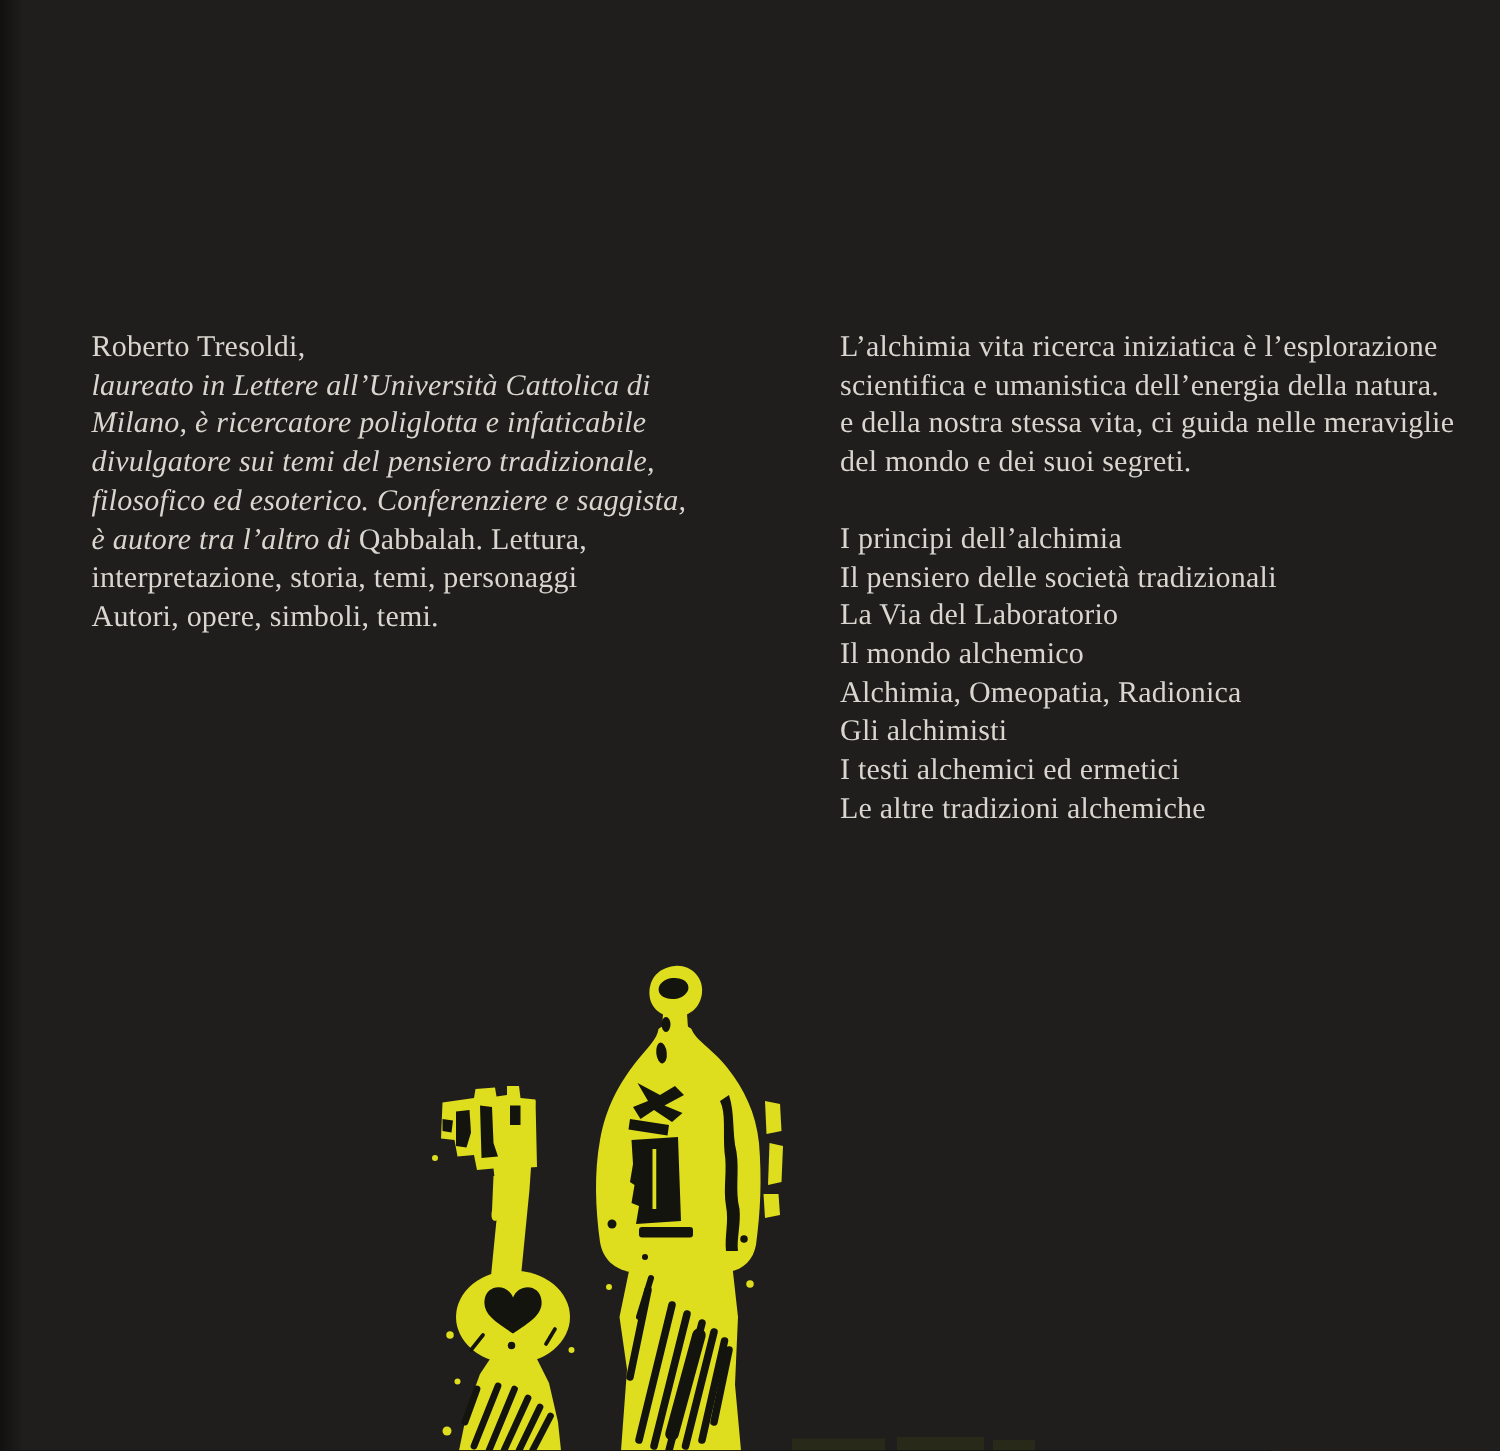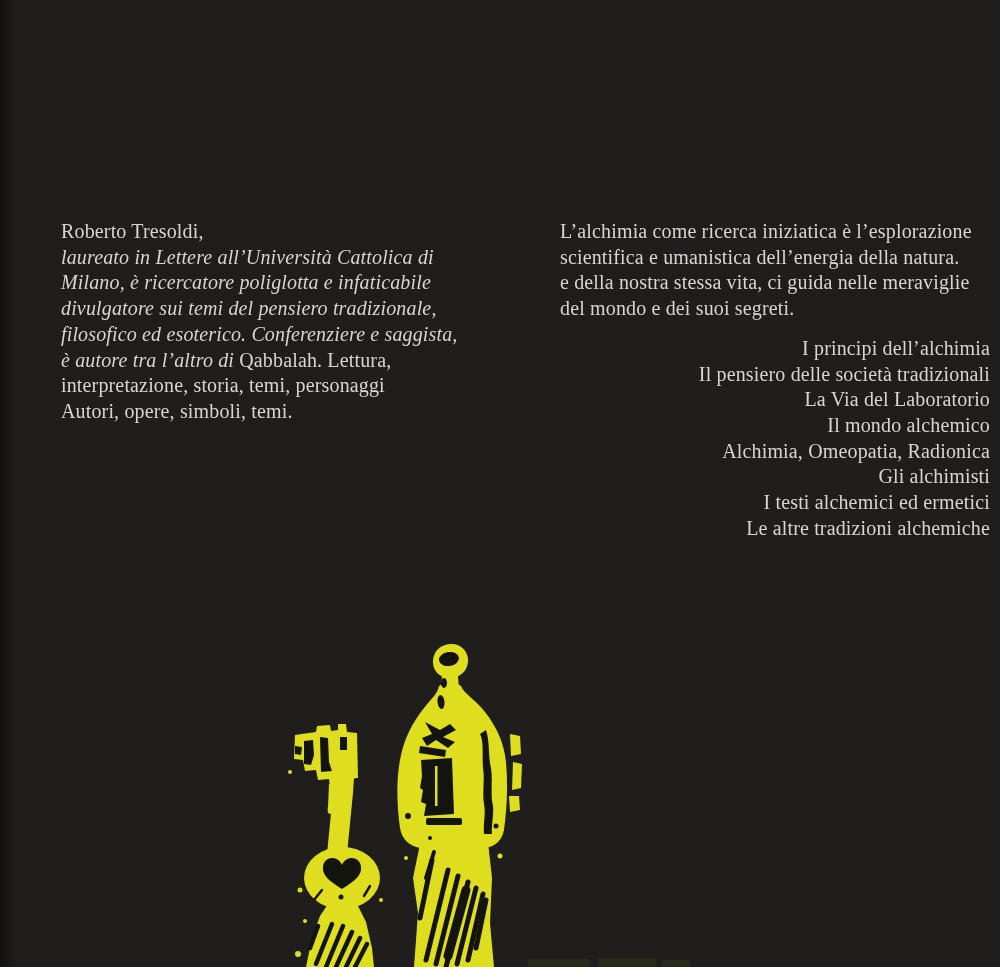--- a/index.html
+++ b/index.html
@@ -15,21 +15,21 @@
   .spine-shadow{
     position:absolute;left:0;top:0;bottom:0;width:16px;
     background:linear-gradient(to right, rgba(0,0,0,0.45), rgba(0,0,0,0));
     pointer-events:none;
   }
   .textcol{position:absolute;font-size:20px;line-height:25.7px;letter-spacing:0.15px;}
   .textcol p{margin:0;white-space:nowrap;}
   .bio{left:61px;top:219px;width:430px;}
   .synopsis{left:560px;top:219px;width:430px;}
   .it{font-style:italic;}
-  .toc{margin-top:14px;text-align:right;}
+  .toc{margin-top:25px;}
   .edge-mark{position:absolute;background:#302f18;opacity:0.65;}
   .illustration{position:absolute;left:280px;top:638px;width:245px;height:329px;}
 </style>
 </head>
 <body>
 
 <div class="page">
 
   <div class="spine-shadow"></div>
 
@@ -38,21 +38,21 @@
     <p class="it">laureato in Lettere all’Università Cattolica di</p>
     <p class="it">Milano, è ricercatore poliglotta e infaticabile</p>
     <p class="it">divulgatore sui temi del pensiero tradizionale,</p>
     <p class="it">filosofico ed esoterico. Conferenziere e saggista,</p>
     <p><span class="it">è autore tra l’altro di </span><span>Qabbalah. Lettura,</span></p>
     <p>interpretazione, storia, temi, personaggi</p>
     <p>Autori, opere, simboli, temi.</p>
   </div>
 
   <div class="textcol synopsis">
-    <p>L’alchimia come ricerca iniziatica è l’esplorazione</p>
+    <p>L’alchimia vita ricerca iniziatica è l’esplorazione</p>
     <p>scientifica e umanistica dell’energia della natura.</p>
     <p>e della nostra stessa vita, ci guida nelle meraviglie</p>
     <p>del mondo e dei suoi segreti.</p>
     <div class="toc">
       <p>I principi dell’alchimia</p>
       <p>Il pensiero delle società tradizionali</p>
       <p>La Via del Laboratorio</p>
       <p>Il mondo alchemico</p>
       <p>Alchimia, Omeopatia, Radionica</p>
       <p>Gli alchimisti</p>

